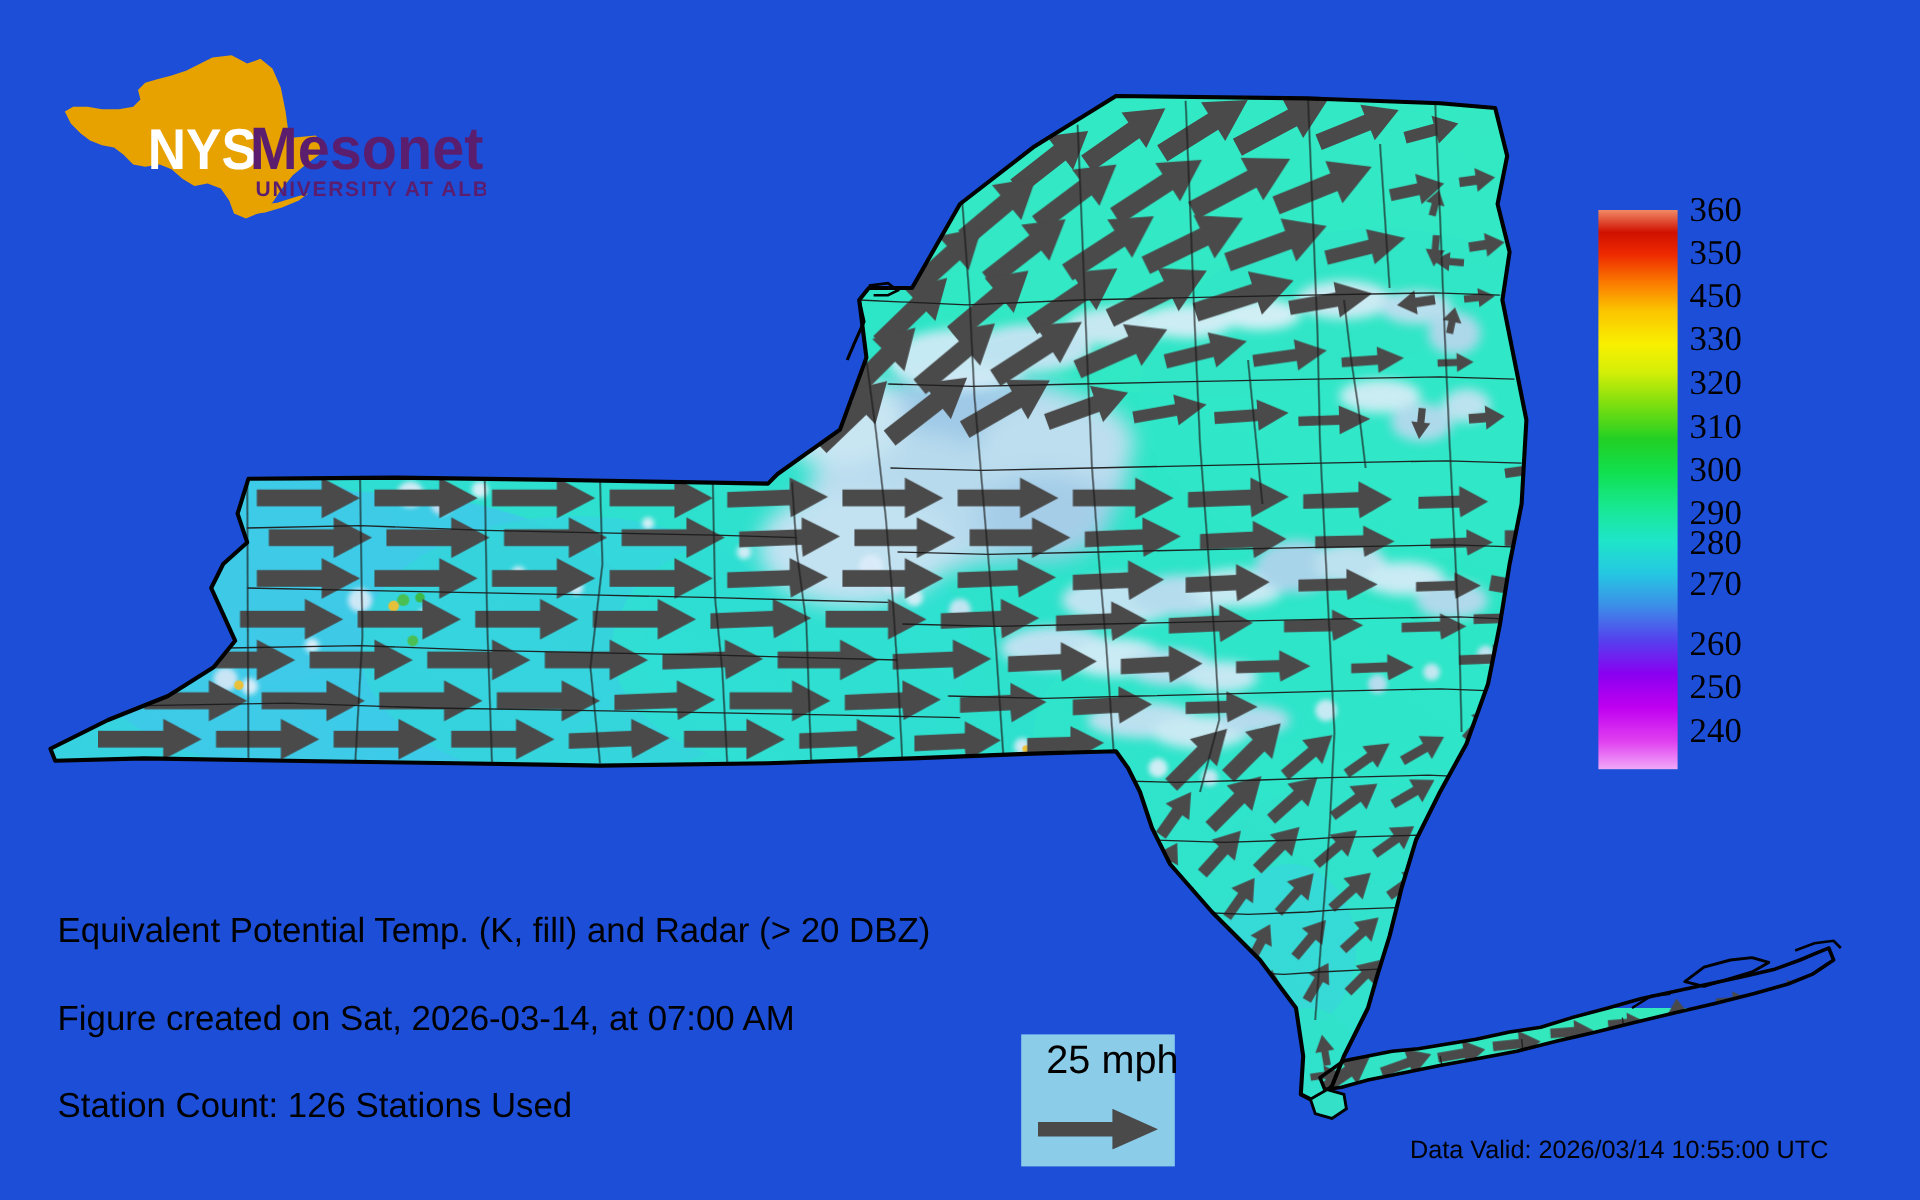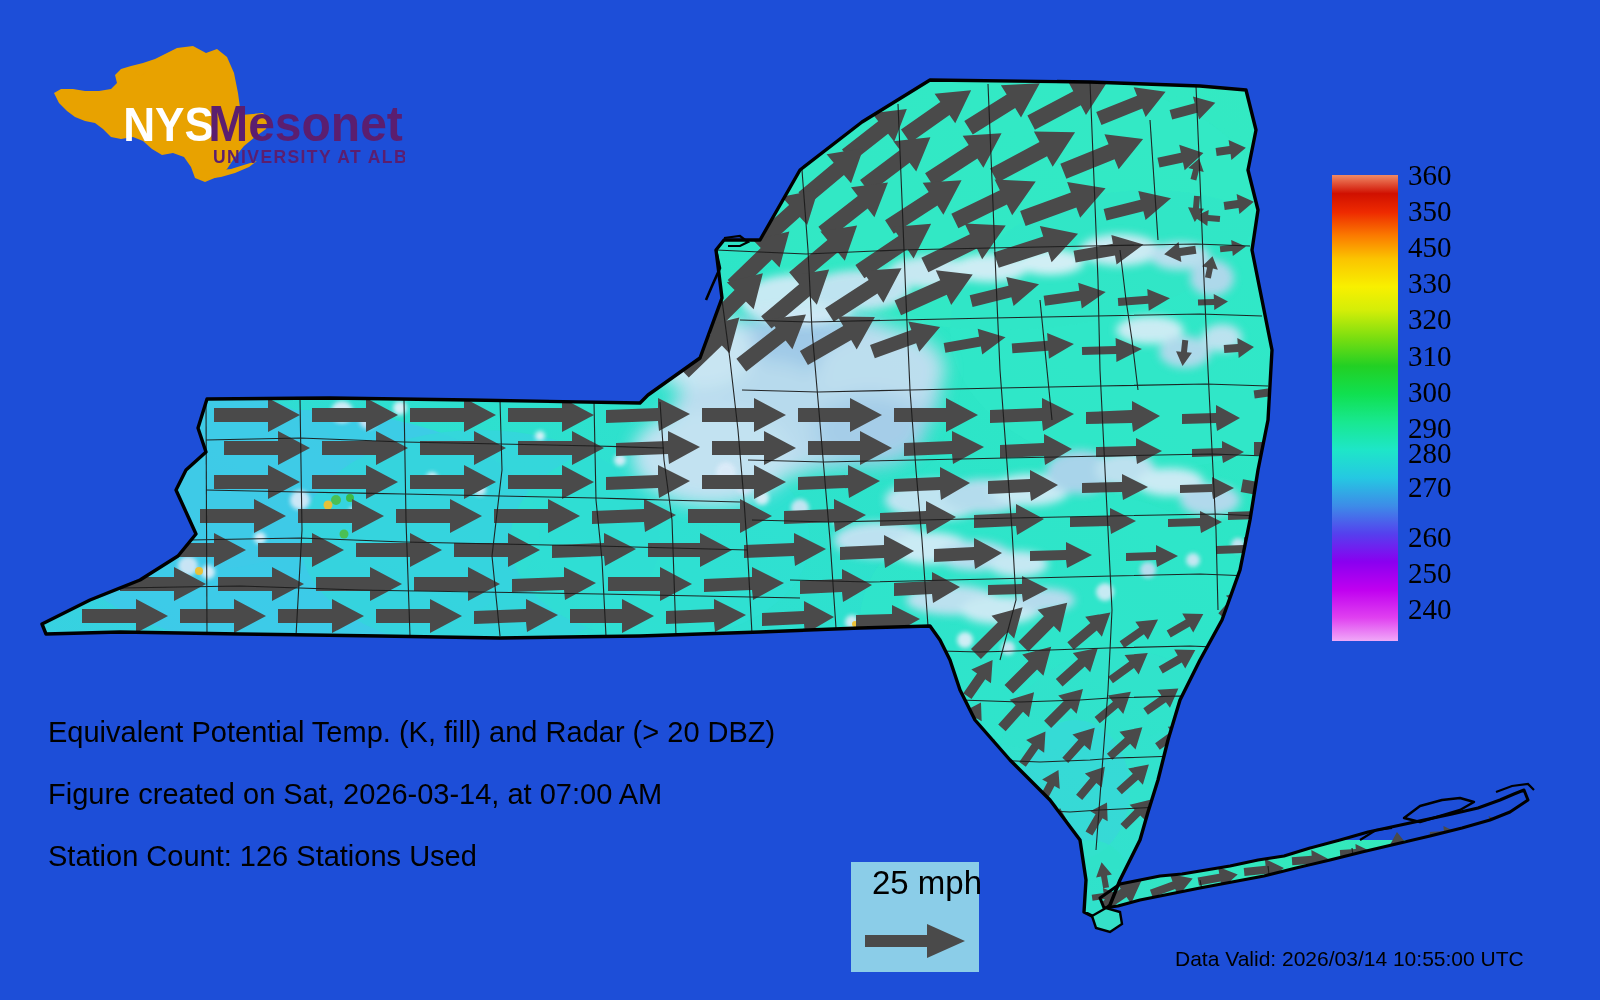--- a/index.html
+++ b/index.html
@@ -78,20 +78,21 @@
     position: absolute;
     left: 48px; top: 718px;
     width: 900px;
   }
   .cap-line {
     font-size: 29px;
     line-height: 29px;
     color: #000;
     margin-bottom: 33px;
     white-space: nowrap;
+    margin-top: 44px;
   }
 
   
   #wind-key {
     position: absolute;
     left: 851px; top: 862px;
     width: 128px; height: 110px;
     background: #8bcde8;
   }
   #wind-key-label {

